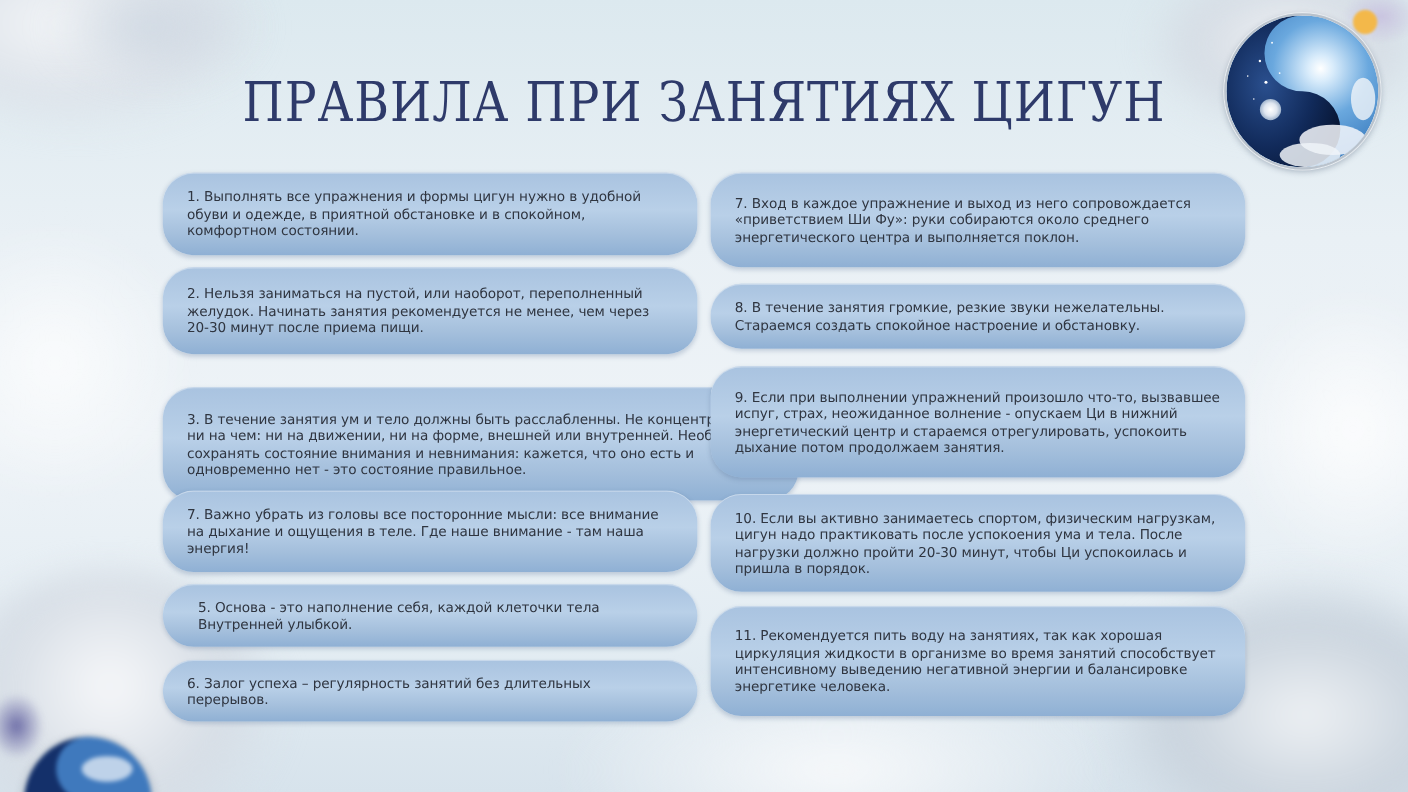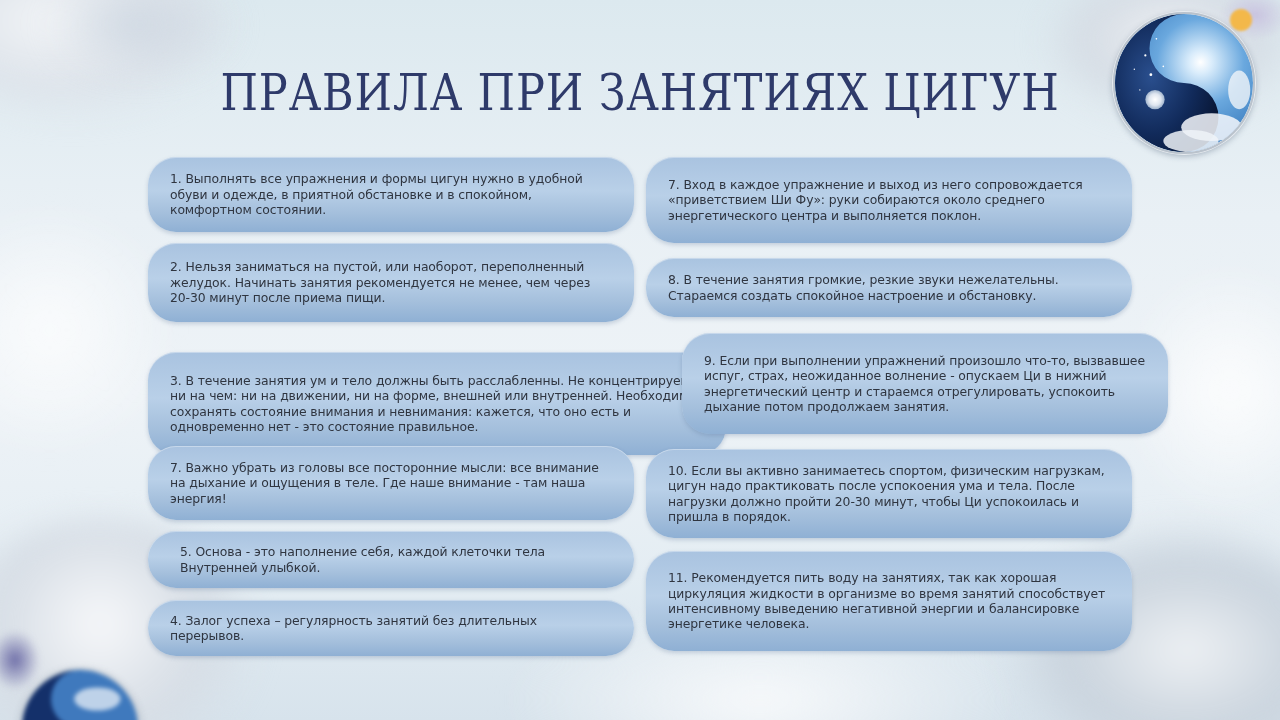--- a/index.html
+++ b/index.html
@@ -130,30 +130,30 @@
 <div class="card" style="left:148px; top:352px; width:578px; height:103px;">
   <p class="card-text">3. В течение занятия ум и тело должны быть расслабленны. Не концентрируемся ни на чем: ни на движении, ни на форме, внешней или внутренней. Необходимо сохранять состояние внимания и невнимания: кажется, что оно есть и одновременно нет - это состояние правильное.</p>
 </div>
 <div class="card" style="left:148px; top:446px; width:486px; height:74px;">
   <p class="card-text">7. Важно убрать  из головы все посторонние мысли: все внимание на дыхание и ощущения в теле. Где наше внимание - там наша энергия!</p>
 </div>
 <div class="card" style="left:148px; top:531px; width:486px; height:57px;padding-left:32px;">
   <p class="card-text">5. Основа - это наполнение себя, каждой клеточки тела Внутренней улыбкой.</p>
 </div>
 <div class="card" style="left:148px; top:600px; width:486px; height:56px;">
-  <p class="card-text">4. Залог успеха – регулярность занятий без длительных перерывов.</p>
+  <p class="card-text">6. Залог успеха – регулярность занятий без длительных перерывов.</p>
 </div>
 
 <div class="card" style="left:646px; top:157px; width:486px; height:86px;">
   <p class="card-text">7. Вход в каждое упражнение и выход из него сопровождается «приветствием Ши Фу»: руки собираются около среднего энергетического центра и выполняется поклон.</p>
 </div>
 <div class="card" style="left:646px; top:258px; width:486px; height:59px;">
   <p class="card-text">8. В течение занятия громкие, резкие звуки нежелательны. Стараемся создать спокойное настроение и обстановку.</p>
 </div>
-<div class="card" style="left:646px; top:333px; width:486px; height:101px;margin-left:36px;">
+<div class="card" style="left:646px; top:333px; width:486px; height:101px;">
   <p class="card-text">9. Если при выполнении упражнений произошло что-то, вызвавшее испуг, страх, неожиданное волнение - опускаем Ци в нижний энергетический центр и стараемся отрегулировать, успокоить дыхание потом продолжаем занятия.</p>
 </div>
 <div class="card" style="left:646px; top:449px; width:486px; height:89px;">
   <p class="card-text">10. Если вы активно занимаетесь спортом, физическим нагрузкам, цигун надо практиковать после успокоения ума и тела. После нагрузки должно пройти 20-30 минут, чтобы Ци успокоилась и пришла в порядок.</p>
 </div>
 <div class="card" style="left:646px; top:551px; width:486px; height:100px;">
   <p class="card-text">11. Рекомендуется пить воду на занятиях, так как хорошая циркуляция жидкости в организме во время занятий способствует интенсивному выведению негативной энергии и балансировке энергетике человека.</p>
 </div>
 
 </body></html>

